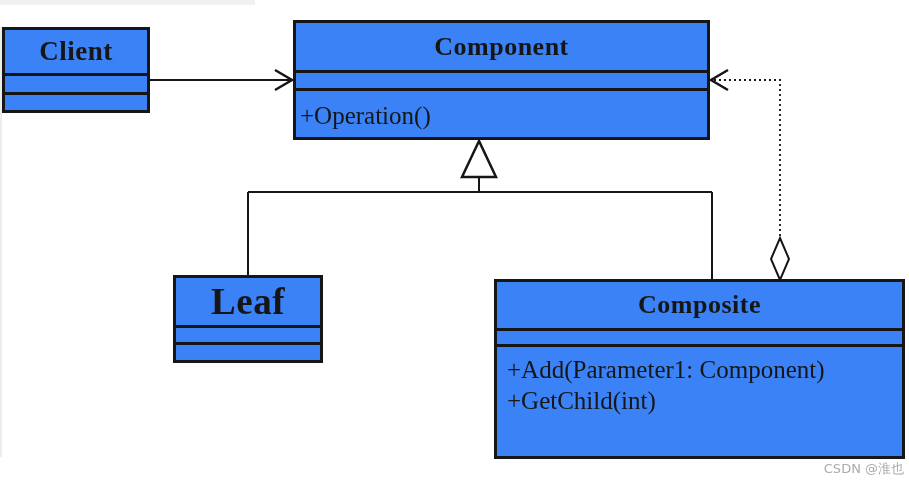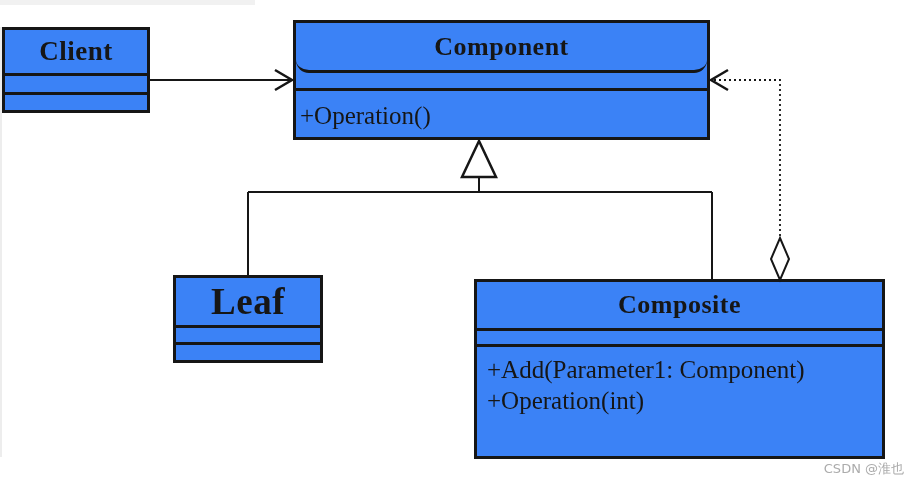--- a/index.html
+++ b/index.html
@@ -38,29 +38,29 @@
     color:#161616;
     padding:4px 0 0 10px;
   }
   .op-line{white-space:nowrap;}
   
   .client{left:2px;top:27px;width:148px;height:86px;}
   .client .uml-title{height:46px;font-size:27px;}
   .client .uml-attrs{height:19px;}
   
   .component{left:293px;top:20px;width:417px;height:120px;}
-  .component .uml-title{height:50px;font-size:26px;border-radius:13px;}
+  .component .uml-title{height:50px;font-size:26px;}
   .component .uml-attrs{height:18px;}
   .component .uml-ops{font-size:25px;padding-left:4px;display:flex;align-items:center;}
   
   .leaf{left:173px;top:275px;width:150px;height:88px;}
   .leaf .uml-title{height:50px;font-size:37px;}
   .leaf .uml-attrs{height:17px;}
   
-  .composite{left:474px;top:279px;width:411px;height:180px;}
+  .composite{left:494px;top:279px;width:411px;height:180px;}
   .composite .uml-title{height:49px;font-size:26px;}
   .composite .uml-attrs{height:16px;}
   .composite .uml-ops{font-size:25px;padding-top:7px;}
   .composite .op-line{line-height:31px;}
   .watermark{
     position:absolute;
     right:5px;bottom:6px;
     font-family:"DejaVu Sans", sans-serif;
     font-size:13px;
     color:#ababab;
@@ -93,21 +93,21 @@
     <div class="uml-title">Leaf</div>
     <div class="uml-attrs"></div>
     <div class="uml-ops"></div>
   </div>
 
   <div class="uml-class composite">
     <div class="uml-title">Composite</div>
     <div class="uml-attrs"></div>
     <div class="uml-ops">
       <div class="op-line">+Add(Parameter1: Component)</div>
-      <div class="op-line">+Operation(int)</div>
+      <div class="op-line">+GetChild(int)</div>
     </div>
   </div>
 
   <svg class="connectors" width="909" height="484" viewBox="0 0 909 484">
 
     <g stroke="#161616" fill="none">
       <line x1="150" y1="80" x2="290" y2="80" stroke-width="2"></line>
       <polyline points="275,70 292,80 275,90" stroke-width="2.5"></polyline>
     </g>
 

